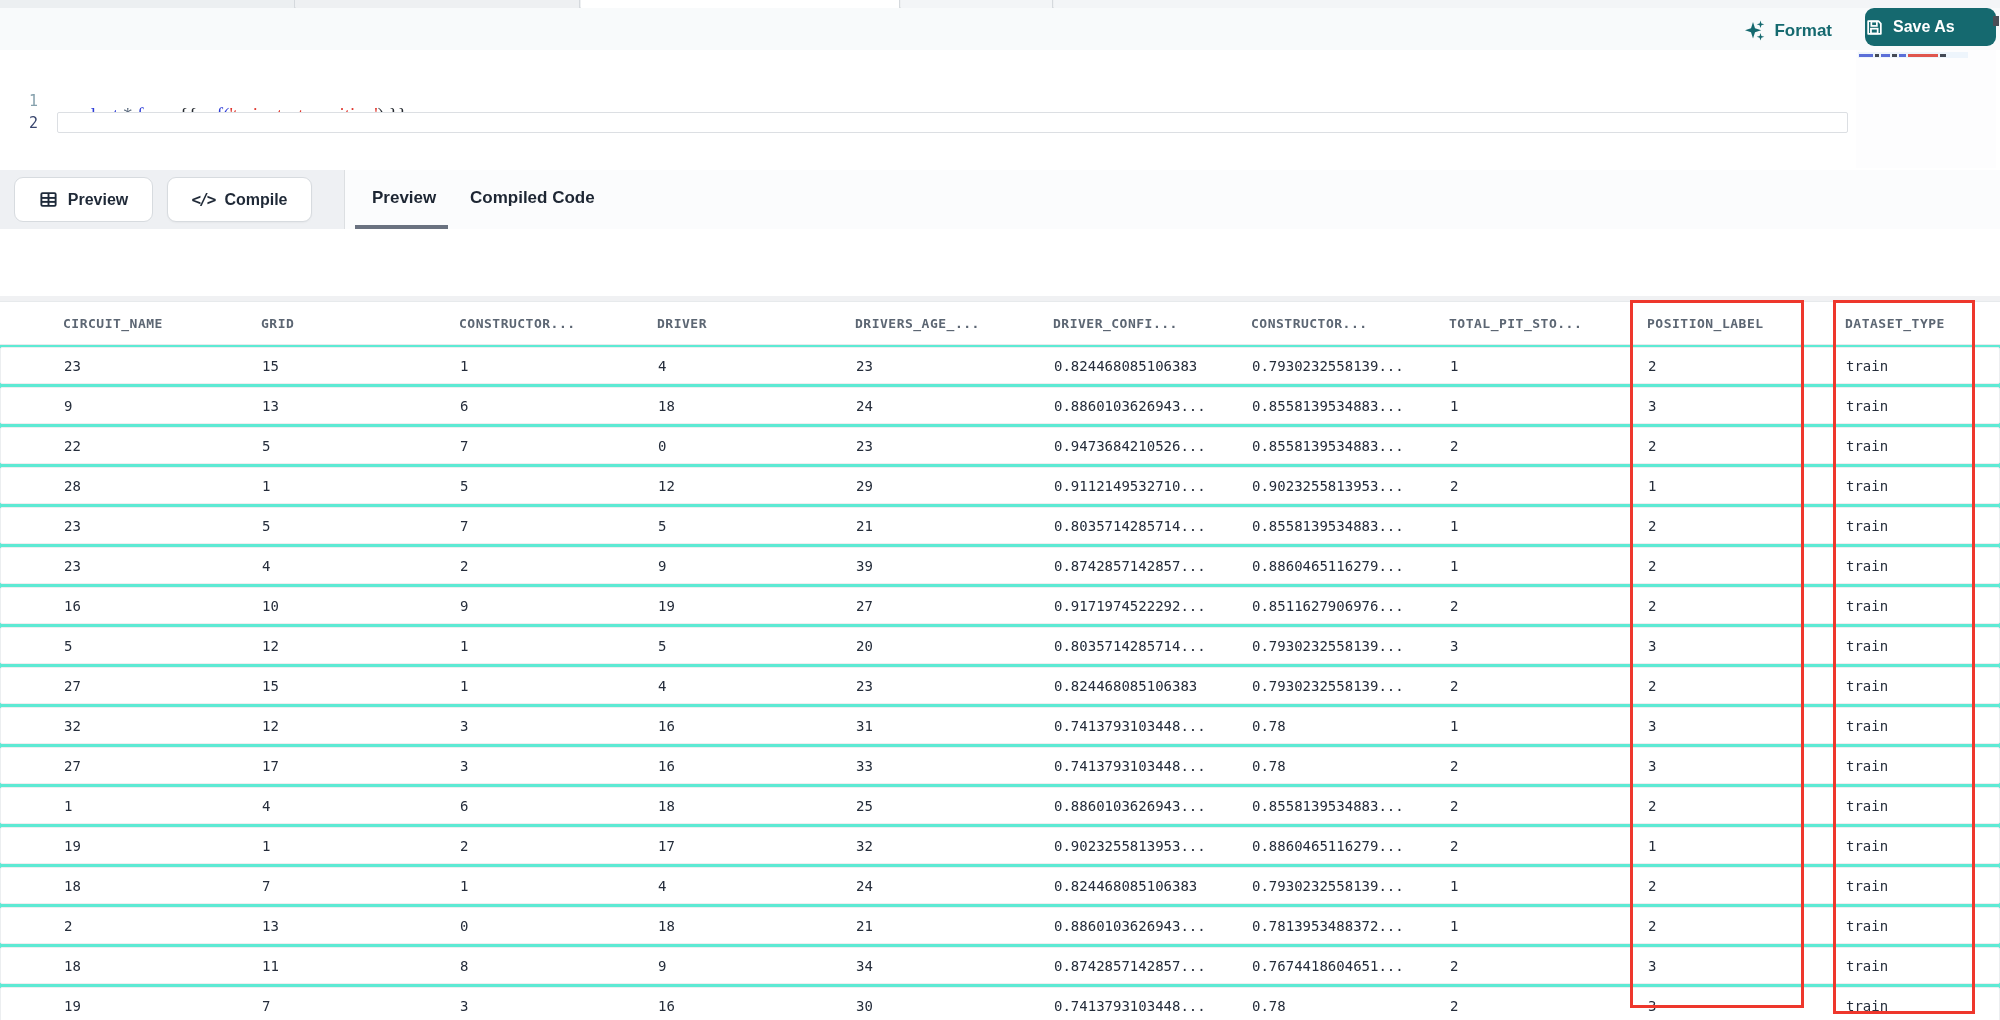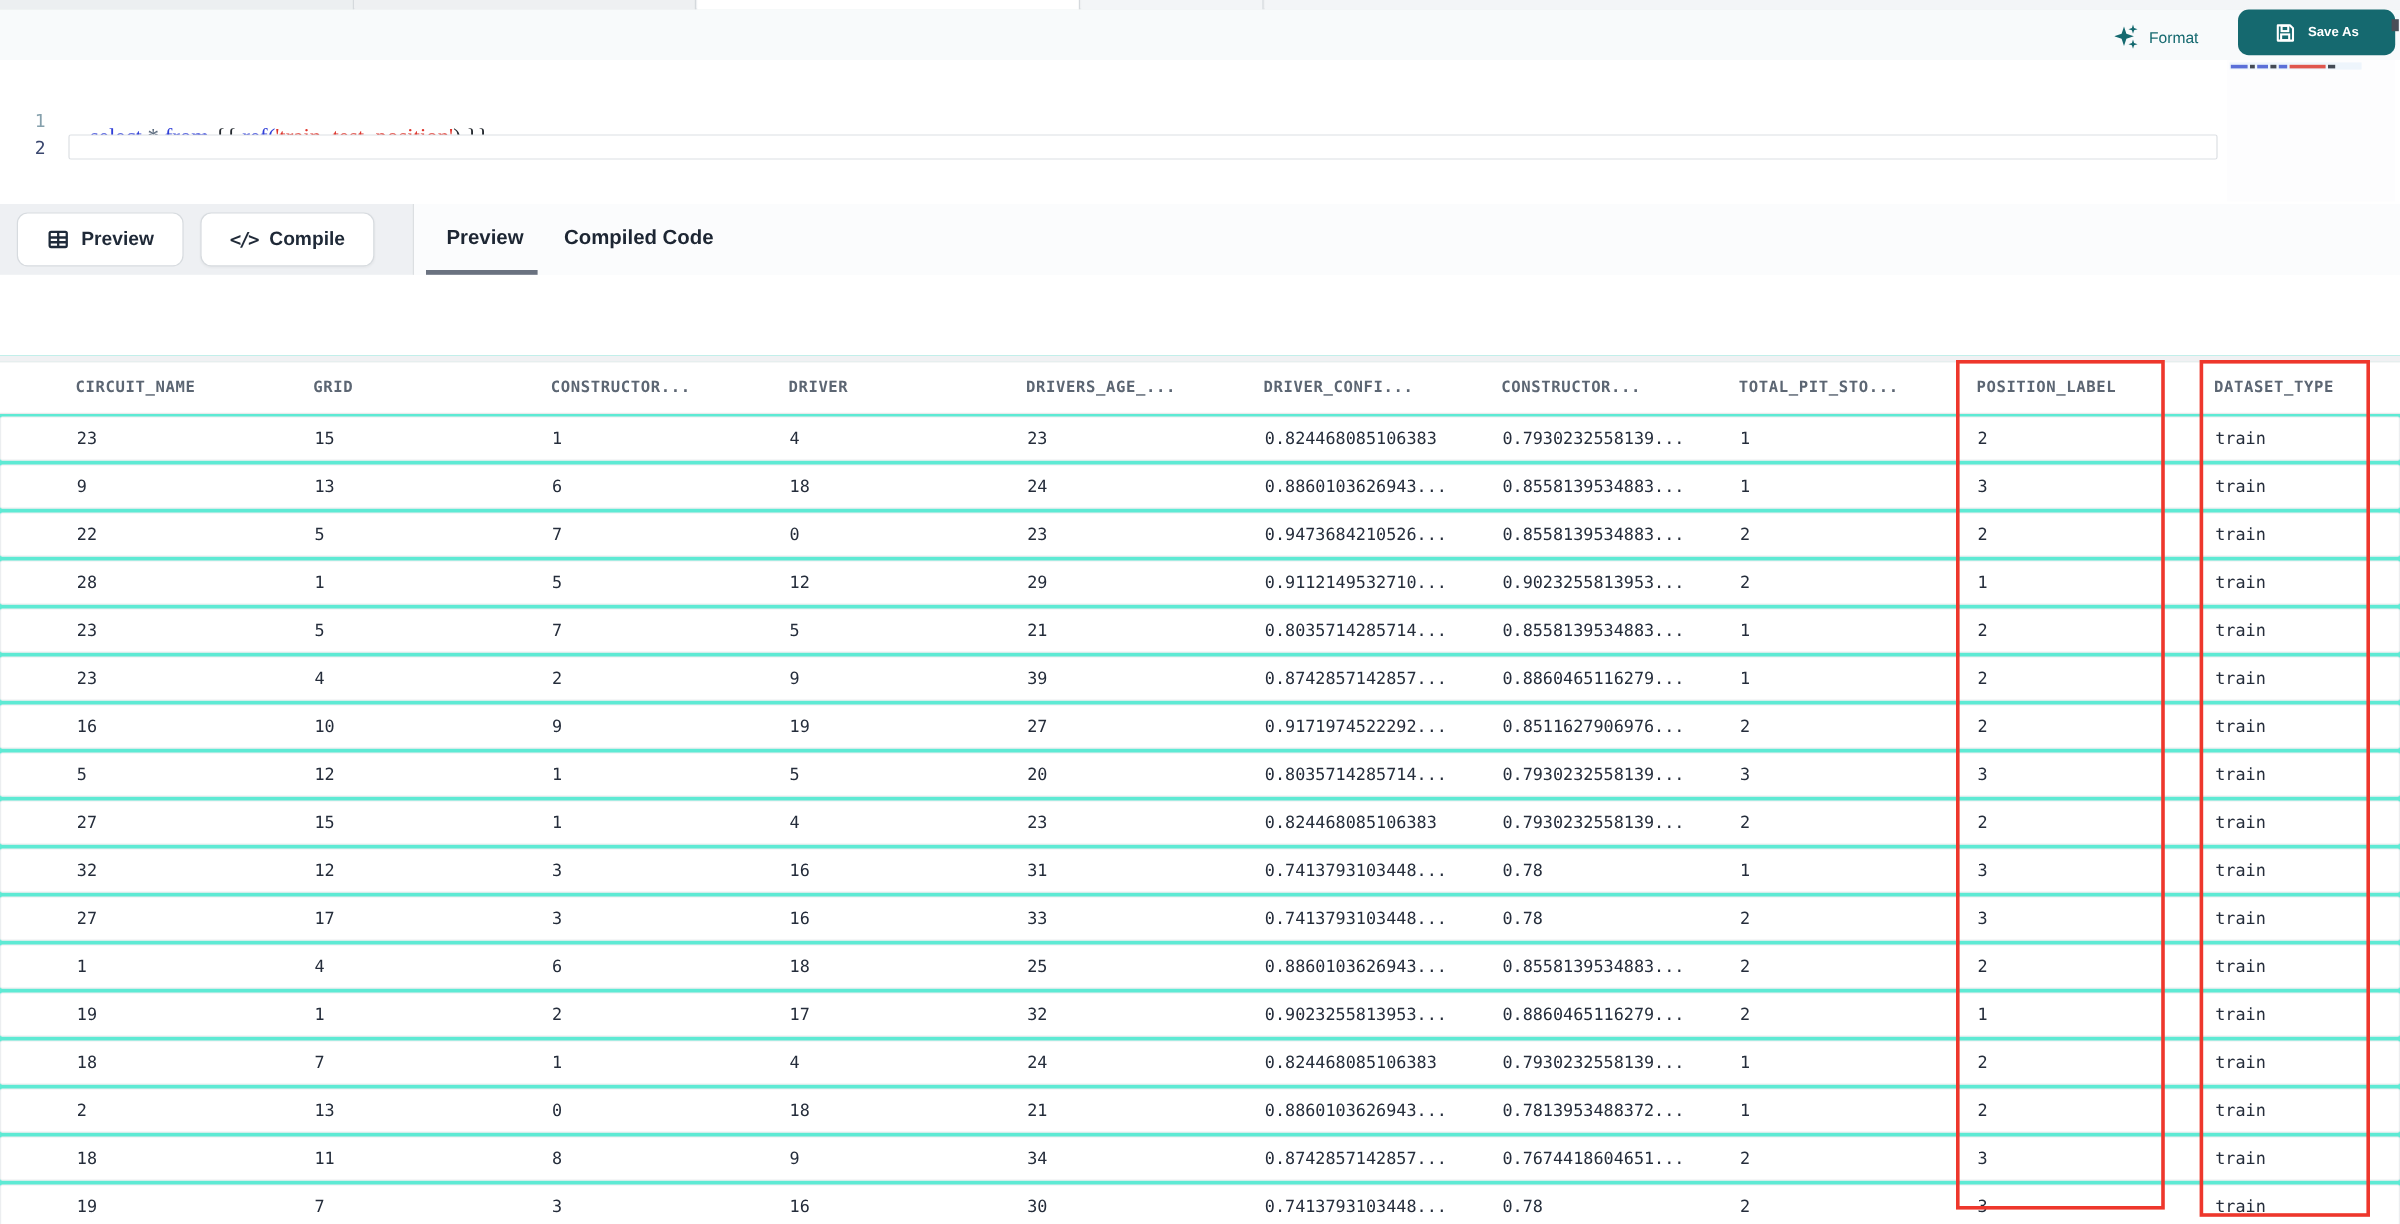--- a/index.html
+++ b/index.html
@@ -13,24 +13,24 @@
   .strip-seg { position:absolute; top:0; height:8px; }
   .seg-a { left:0; width:295px; background:#eceff1; border-right:1px solid #d5d9dd; }
   .seg-b { left:296px; width:284px; background:#eef0f2; border-right:1px solid #d5d9dd; }
   .seg-c { left:581px; width:319px; background:#ffffff; border-right:1px solid #d5d9dd; }
   .seg-d { left:901px; width:152px; background:#f3f5f7; border-right:1px solid #d5d9dd; }
   .seg-e { left:1054px; width:946px; background:#f3f5f7; }
 
   
   #topbar { top:8px; left:0; width:2000px; height:42px; background:#f8fafb; }
   #format-btn { position:absolute; right:168px; top:8px; height:30px; display:flex; align-items:center; gap:9px;
-                color:#15696f; font-size:13px; font-weight:400; cursor:pointer; }
+                color:#15696f; font-size:17px; font-weight:700; cursor:pointer; }
   #saveas-btn { position:absolute; right:4px; top:0px; width:131px; height:38px; background:#15696f;
-                border-radius:9px; display:flex; align-items:center; justify-content:center; gap:9px;
-                color:#fff; font-size:11px; font-weight:600; cursor:pointer; }
+                border-radius:9px; display:flex; align-items:center; justify-content:flex-start; gap:9px;
+                color:#fff; font-size:16px; font-weight:600; cursor:pointer; }
 
   
   #editor { top:50px; left:0; width:2000px; height:120px; background:#fff; }
   .gutter-num { position:absolute; width:38px; text-align:right;
                 font-family:"DejaVu Sans Mono", monospace; font-size:15px; }
   #ln1 { top:42px; left:0; color:#85a0ac; }
   #ln2 { top:64px; left:0; color:#39466e; }
   #code-line-1 { position:absolute; top:41px; left:75px; font-family:Liberation Serif, serif;
                  font-size:19px; white-space:pre;margin-top:13px; }
   #current-line-box { position:absolute; top:62px; left:57px; width:1791px; height:21px;

